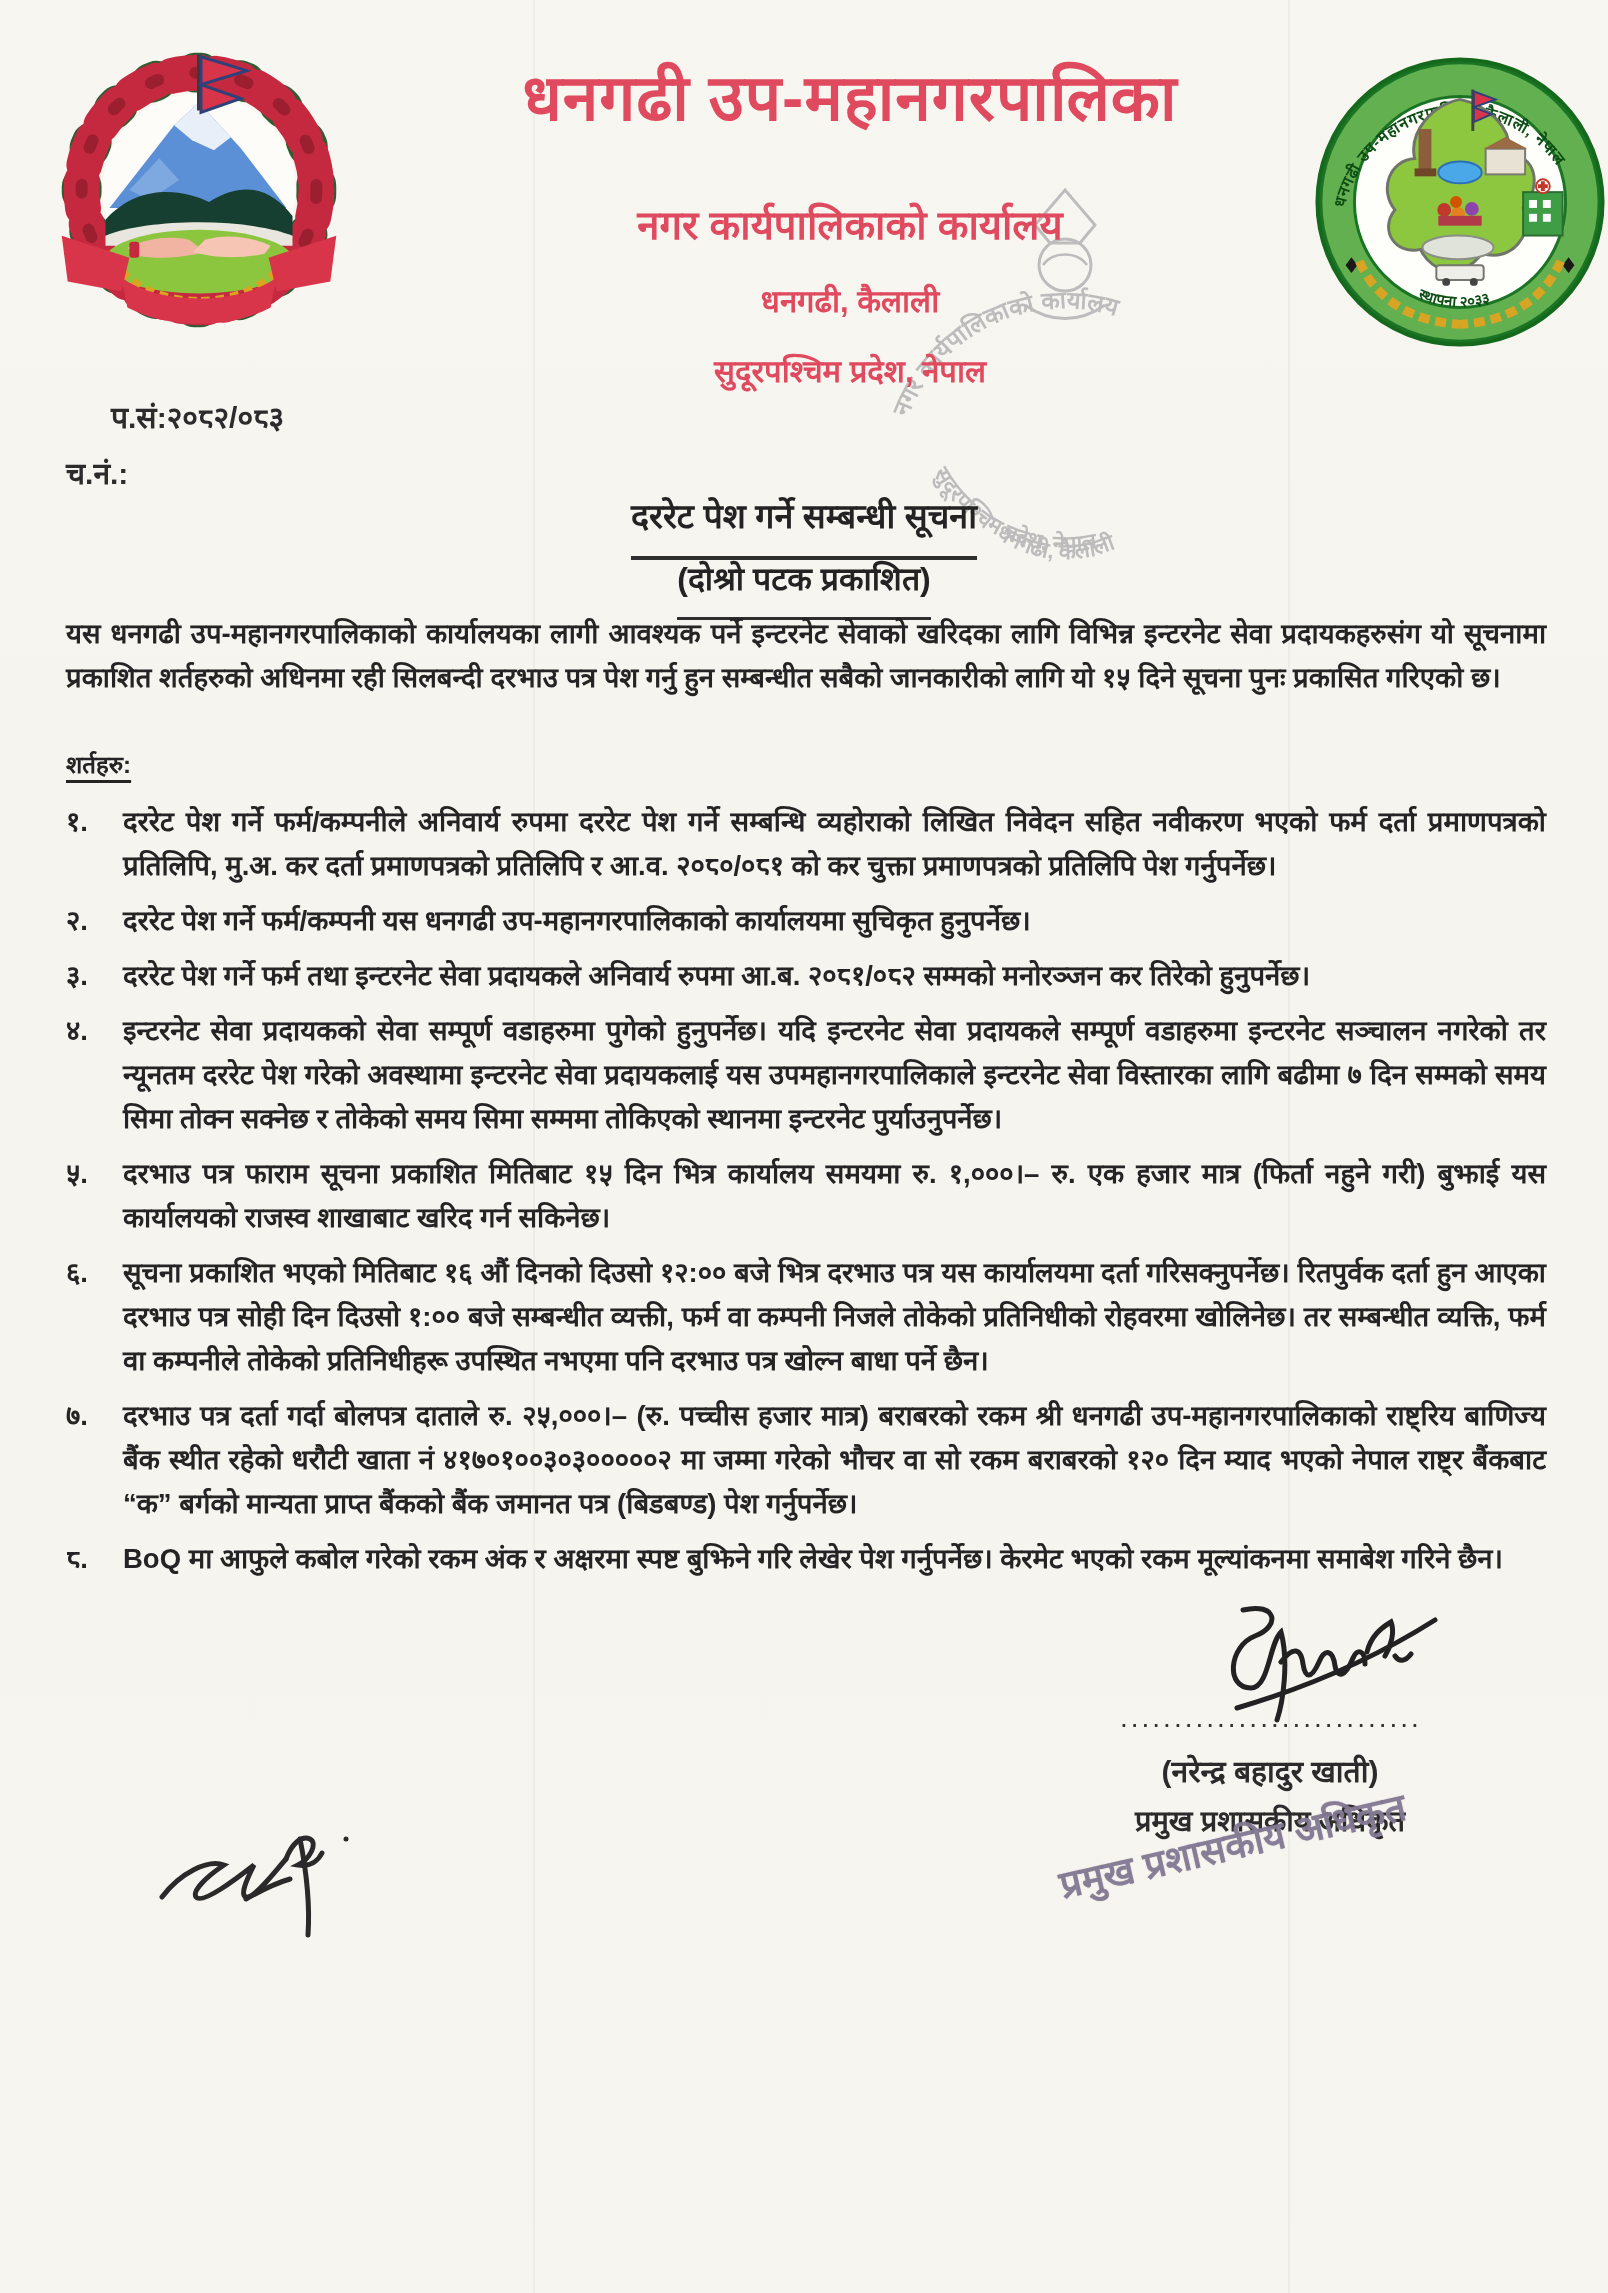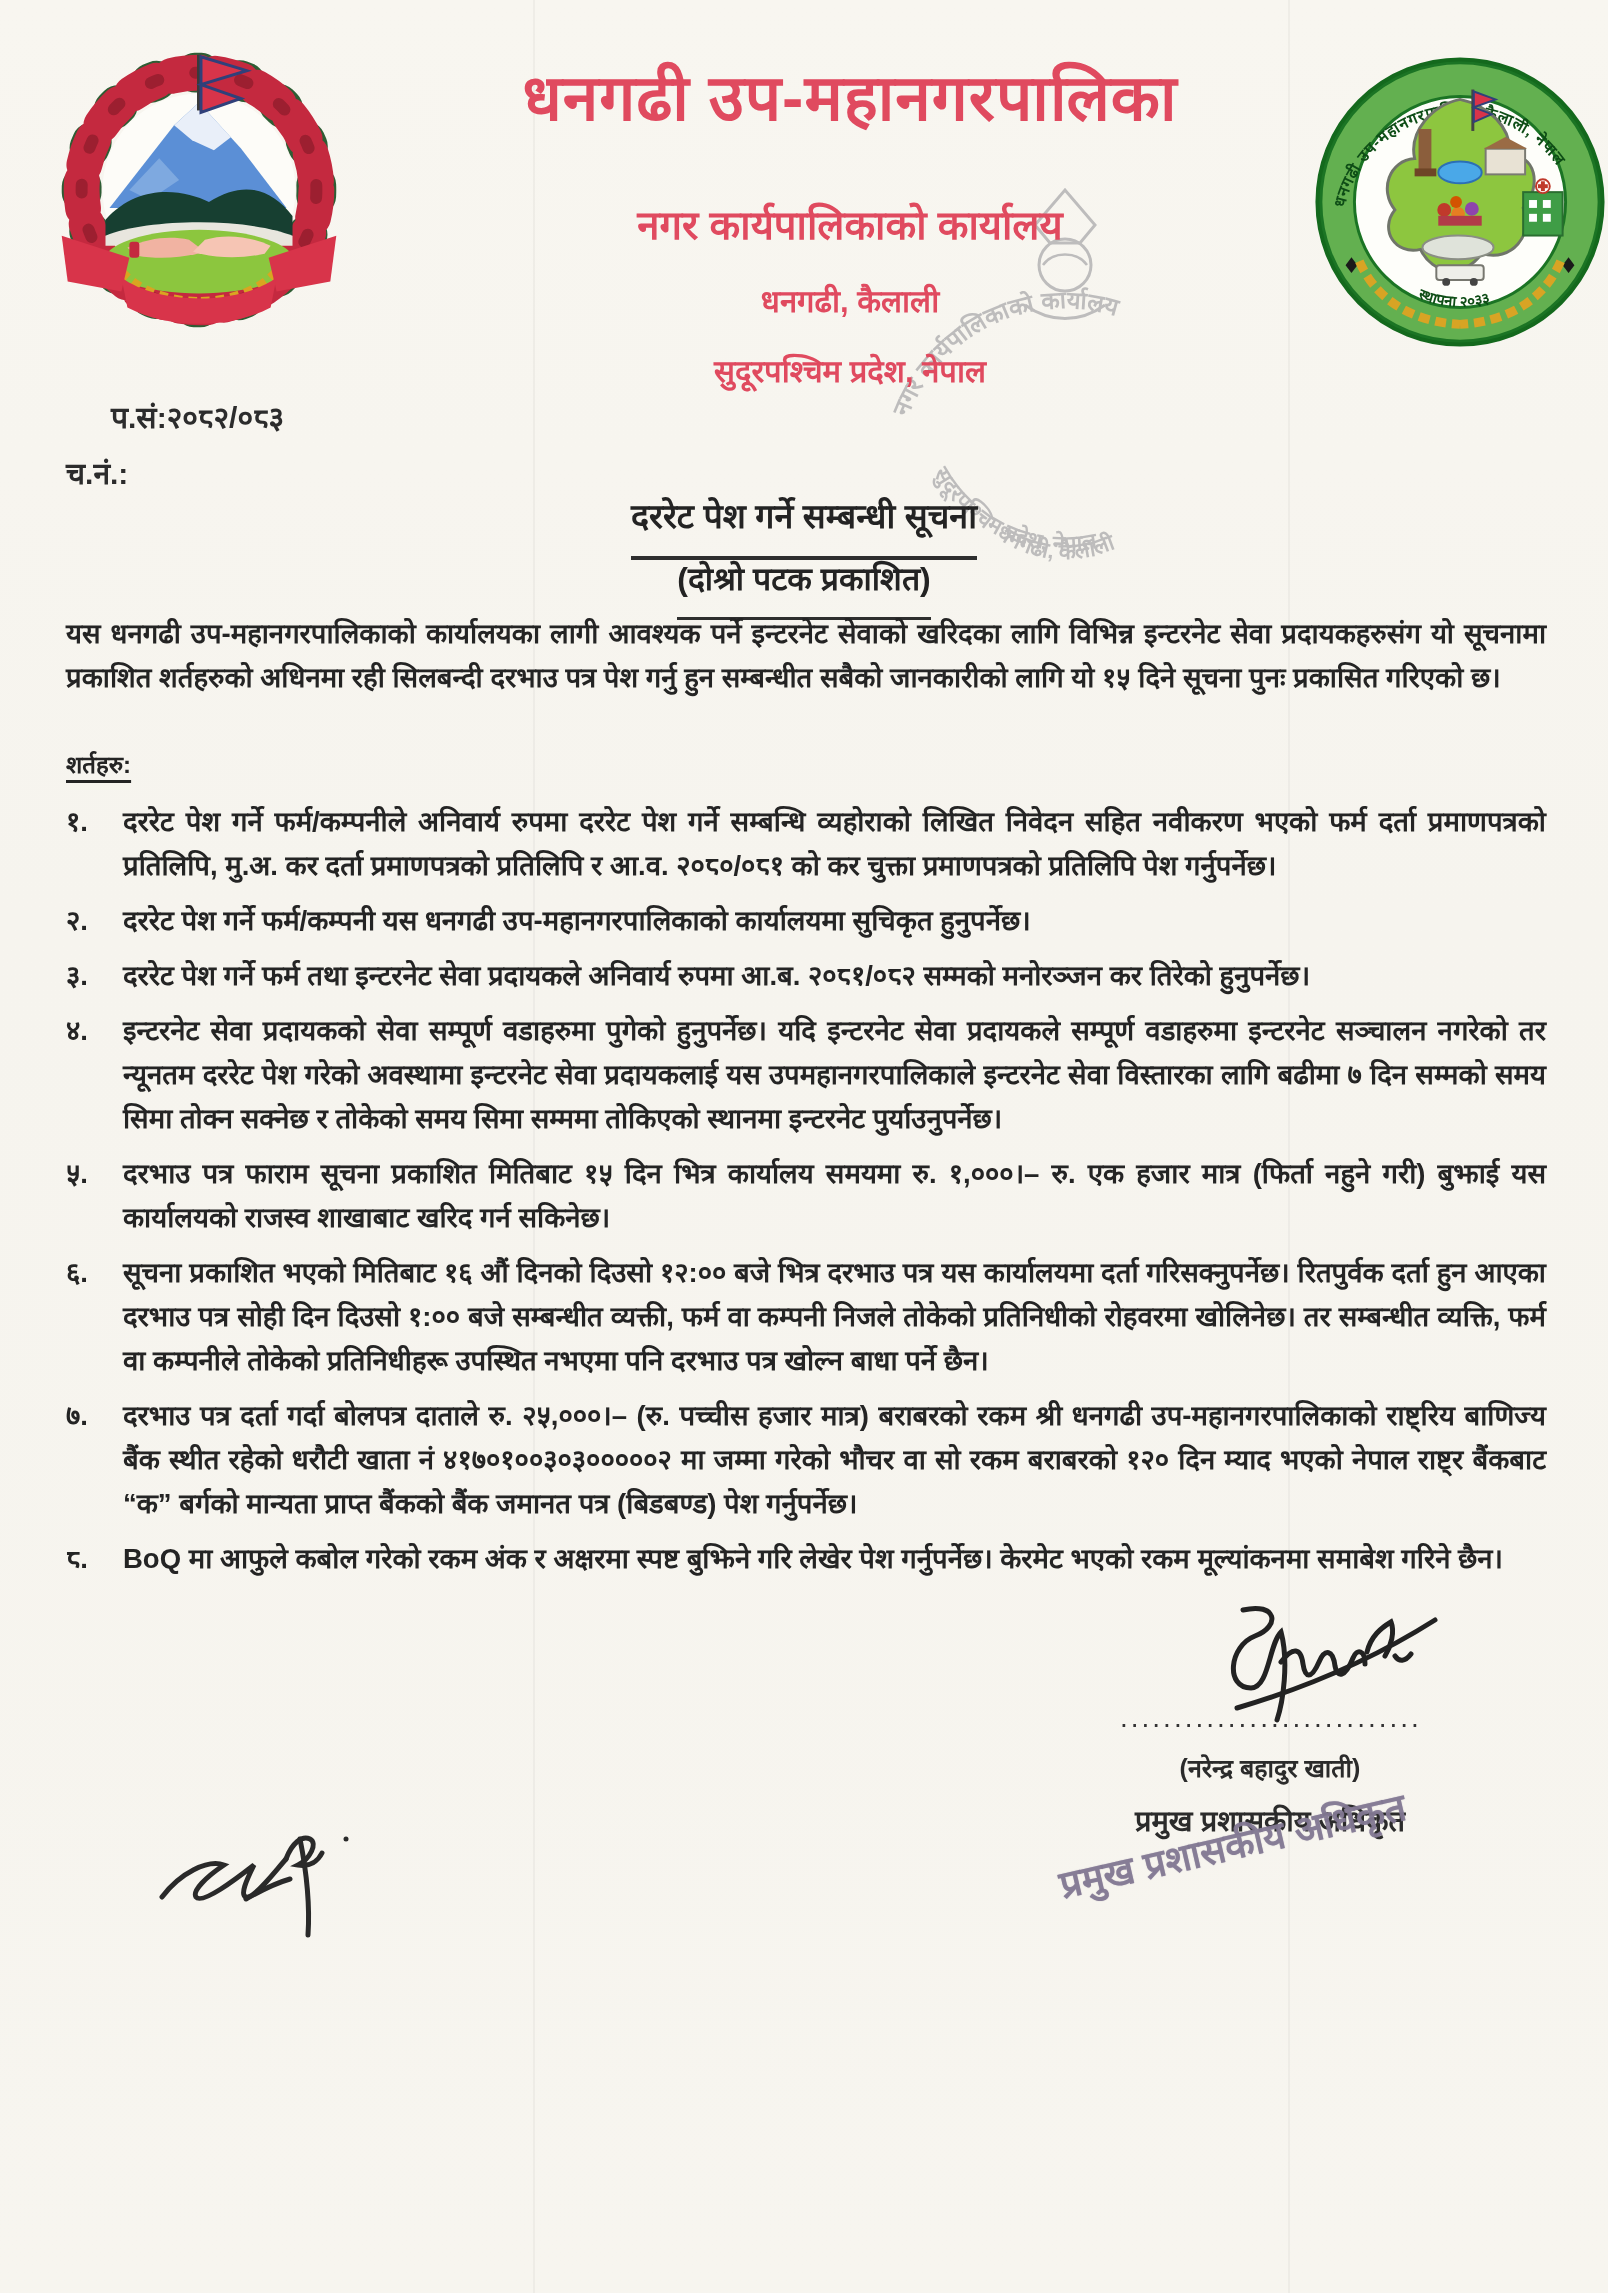--- a/index.html
+++ b/index.html
@@ -45,21 +45,21 @@
   
   .content{position:absolute;left:66px;width:1480px;top:612px;font-size:27.5px;font-weight:600;line-height:1.6;text-align:justify;color:#242424;}
   .terms-head{margin-top:46px;font-size:24px;font-weight:bold;text-decoration:underline;text-underline-offset:7px;text-decoration-thickness:3px;}
   .terms{margin-top:16px;}
   .term{position:relative;padding-left:57px;margin-bottom:11px;}
   .term .num{position:absolute;left:0;top:0;}
 
   
   .sig-scribble{position:absolute;left:1185px;top:1592px;width:300px;height:150px;}
   .sig-dots{position:absolute;left:1120px;top:1702px;width:300px;text-align:center;font-size:28px;letter-spacing:3px;color:#333;}
-  .sig-name{position:absolute;left:1055px;top:1750px;width:430px;text-align:center;font-size:25px;font-weight:600;color:#2b2b2b;}
+  .sig-name{position:absolute;left:1055px;top:1750px;width:430px;text-align:center;font-size:30px;font-weight:600;color:#2b2b2b;}
   .sig-title{position:absolute;left:1055px;top:1800px;width:430px;text-align:center;font-size:29px;font-weight:600;color:#2b2b2b;}
   .stamp-purple{
     position:absolute;left:1060px;top:1858px;
     font-size:38px;font-weight:bold;color:rgba(130,120,146,.9);
     transform:rotate(-13deg);transform-origin:left center;white-space:nowrap;
     text-shadow:0 0 1px rgba(130,120,146,.6);
   }
   .scribble-left{position:absolute;left:150px;top:1795px;width:240px;height:170px;}
 </style>
 </head>

